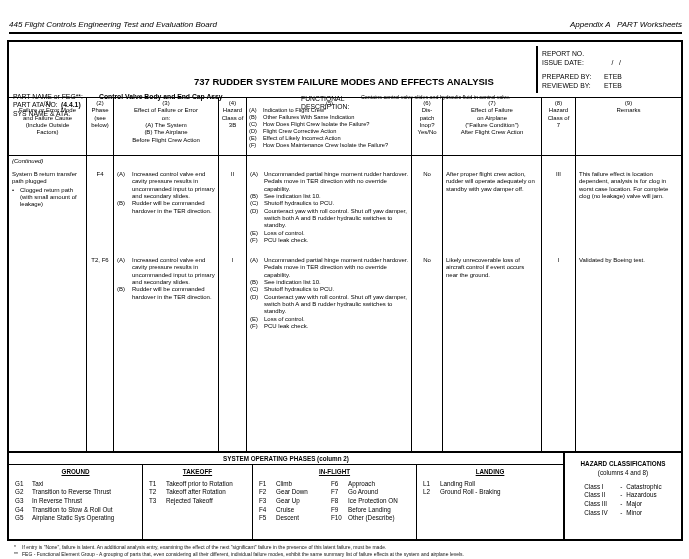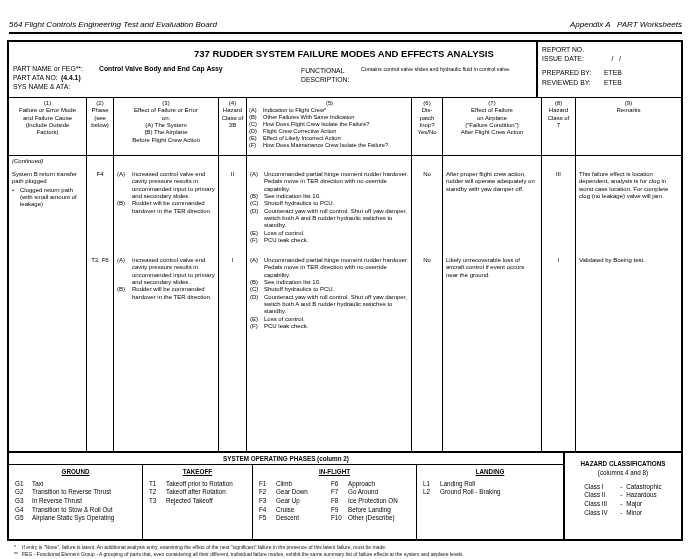--- a/index.html
+++ b/index.html
@@ -10,21 +10,21 @@
   .top-strip{position:absolute;left:9px;right:7px;top:20px;height:12px;
              border-bottom:2px solid #000;display:flex;justify-content:space-between;
              font-size:8px;font-style:italic;}
   .top-strip span{white-space:pre;}
 
   
   .sheet{position:absolute;left:7px;top:40px;width:676px;height:501px;
          border:2px solid #000;box-sizing:border-box;display:flex;flex-direction:column;background:#fff;}
 
   
-  .head-band{flex:none;height:55px;display:flex;border-bottom:1.5px solid #000;}
+  .head-band{flex:none;height:55px;display:flex;border-bottom:1.5px solid #000;align-items:center;}
   .head-left{flex:1;position:relative;font-size:6.8px;}
   .doc-title{position:absolute;left:185px;top:6px;font-weight:bold;font-size:9.5px;white-space:nowrap;}
   .part-block{position:absolute;left:4px;top:23px;line-height:1.32;}
   .part-row{display:flex;}
   .plabel{white-space:pre;}
   .p1{width:86px;flex:none;}
   .p2{width:48px;flex:none;}
   .pvalue{font-weight:bold;}
   .func-label{position:absolute;left:292px;top:25px;line-height:1.3;white-space:pre-line;}
   .func-value{position:absolute;left:352px;top:24px;width:172px;font-size:5.3px;}
@@ -91,21 +91,21 @@
   .footnotes{position:absolute;left:14px;right:8px;top:544px;font-size:5px;line-height:1.45;color:#111;}
   .fn{display:flex;}
   .fn .marker{flex:none;width:8px;}
 </style>
 </head>
 <body>
 
 <div class="page">
 
   <div class="top-strip">
-    <span>564 Flight Controls Engineering Test and Evaluation Board</span>
+    <span>445 Flight Controls Engineering Test and Evaluation Board</span>
     <span>Appendix A   PART Worksheets</span>
   </div>
 
   <div class="sheet">
 
     <div class="head-band">
       <div class="head-left">
         <div class="doc-title">737 RUDDER SYSTEM FAILURE MODES AND EFFECTS ANALYSIS</div>
         <div class="part-block">
           <div class="part-row">

